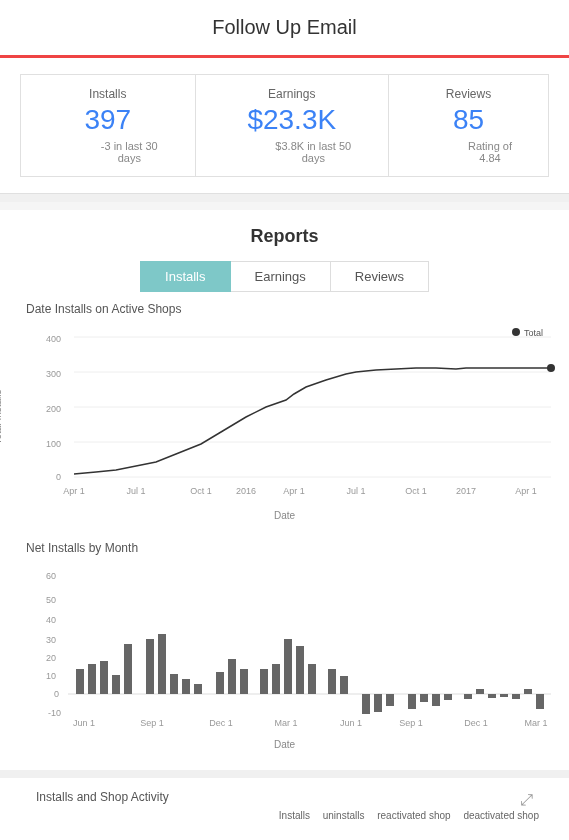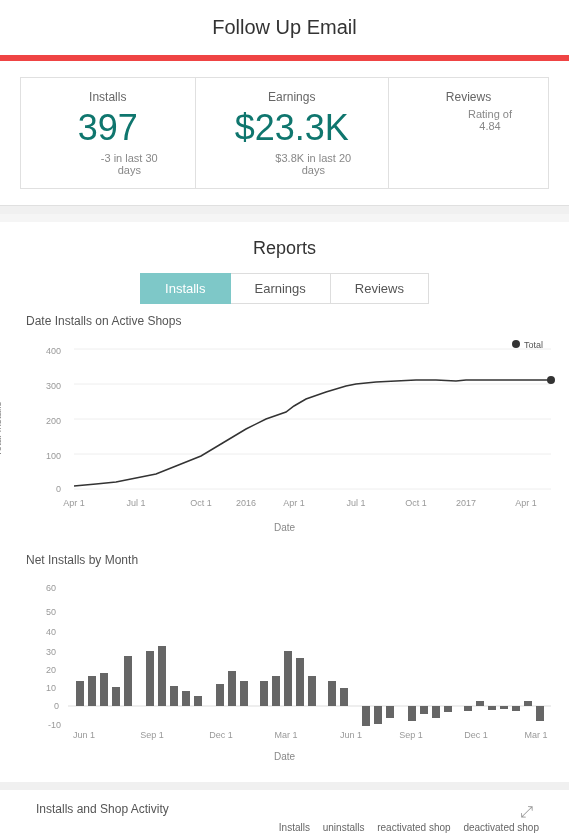--- a/index.html
+++ b/index.html
@@ -1,29 +1,29 @@
 <!DOCTYPE html>
 <html><head>
   <meta charset="utf-8">
   <style>
     * { box-sizing: border-box; margin: 0; padding: 0; }
     body { font-family: -apple-system, BlinkMacSystemFont, 'Segoe UI', sans-serif; background: #f5f5f5; width: 569px; min-height: 840px; font-size: 13px; color: #333; }
 
-    .page-header { text-align: center; padding: 16px; background: #fff; border-bottom: 6px solid #ef4444; }
+    .page-header { text-align: center; padding: 16px; background: #fff; border-bottom: 3px solid #ef4444; }
     .page-title { font-size: 20px; font-weight: 400; color: #333; }
 
     .stats-row { display: flex; justify-content: center; gap: 0; padding: 16px 20px; background: #fff; border-bottom: 1px solid #e0e0e0; }
     .stat-card { border: 1px solid #e0e0e0; padding: 12px 24px; text-align: center; min-width: 130px; }
     .stat-card + .stat-card { border-left: none; }
     .stat-label { font-size: 12px; color: #666; margin-bottom: 4px; }
-    .stat-value { font-size: 36px; font-weight: 300; color: #0f766e; line-height: 1.1; }
+    .stat-value { font-size: 28px; font-weight: 300; color: #3b82f6; line-height: 1.1; }
     .stat-sub { font-size: 11px; color: #888; margin-top: 4px; margin-left: 43px; }
 
     .reports-section { background: #fff; margin-top: 8px; padding: 16px; }
-    .reports-title { text-align: center; font-size: 18px; font-weight: 400; margin-bottom: 14px; }
+    .reports-title { text-align: center; font-size: 18px; font-weight: 700; margin-bottom: 14px; }
 
     .tab-group { display: flex; justify-content: center; gap: 0; margin-bottom: 10px; }
     .tab-btn { border: 1px solid #ddd; background: #fff; padding: 7px 24px; cursor: pointer; font-size: 13px; color: #555; }
     .tab-btn + .tab-btn { border-left: none; }
     .tab-btn.active { background: #7ec8c8; color: #fff; border-color: #7ec8c8; }
 
     .time-tab-group { display: flex; justify-content: center; gap: 0; margin-bottom: 14px; }
     .time-tab { border: 1px solid #ddd; background: #fff; padding: 6px 22px; cursor: pointer; font-size: 13px; color: #555; }
     .time-tab + .time-tab { border-left: none; }
     .time-tab.active { background: #a8d8d8; color: #fff; border-color: #a8d8d8; }
@@ -51,24 +51,25 @@
 
 <div class="stats-row">
   <div class="stat-card">
     <div class="stat-label">Installs</div>
     <div class="stat-value">397</div>
     <div class="stat-sub">-3 in last 30 days</div>
   </div>
   <div class="stat-card">
     <div class="stat-label">Earnings</div>
     <div class="stat-value">$23.3K</div>
-    <div class="stat-sub">$3.8K in last 20 days</div>
+    <div class="stat-sub">$3.8K in last 50 days</div>
   </div>
   <div class="stat-card">
     <div class="stat-label">Reviews</div>
+    <div class="stat-value">85</div>
     <div class="stat-sub">Rating of 4.84</div>
   </div>
 </div>
 
 <div class="section-divider"></div>
 
 <div class="reports-section">
   <div class="reports-title">Reports</div>
 
   <div class="tab-group">

